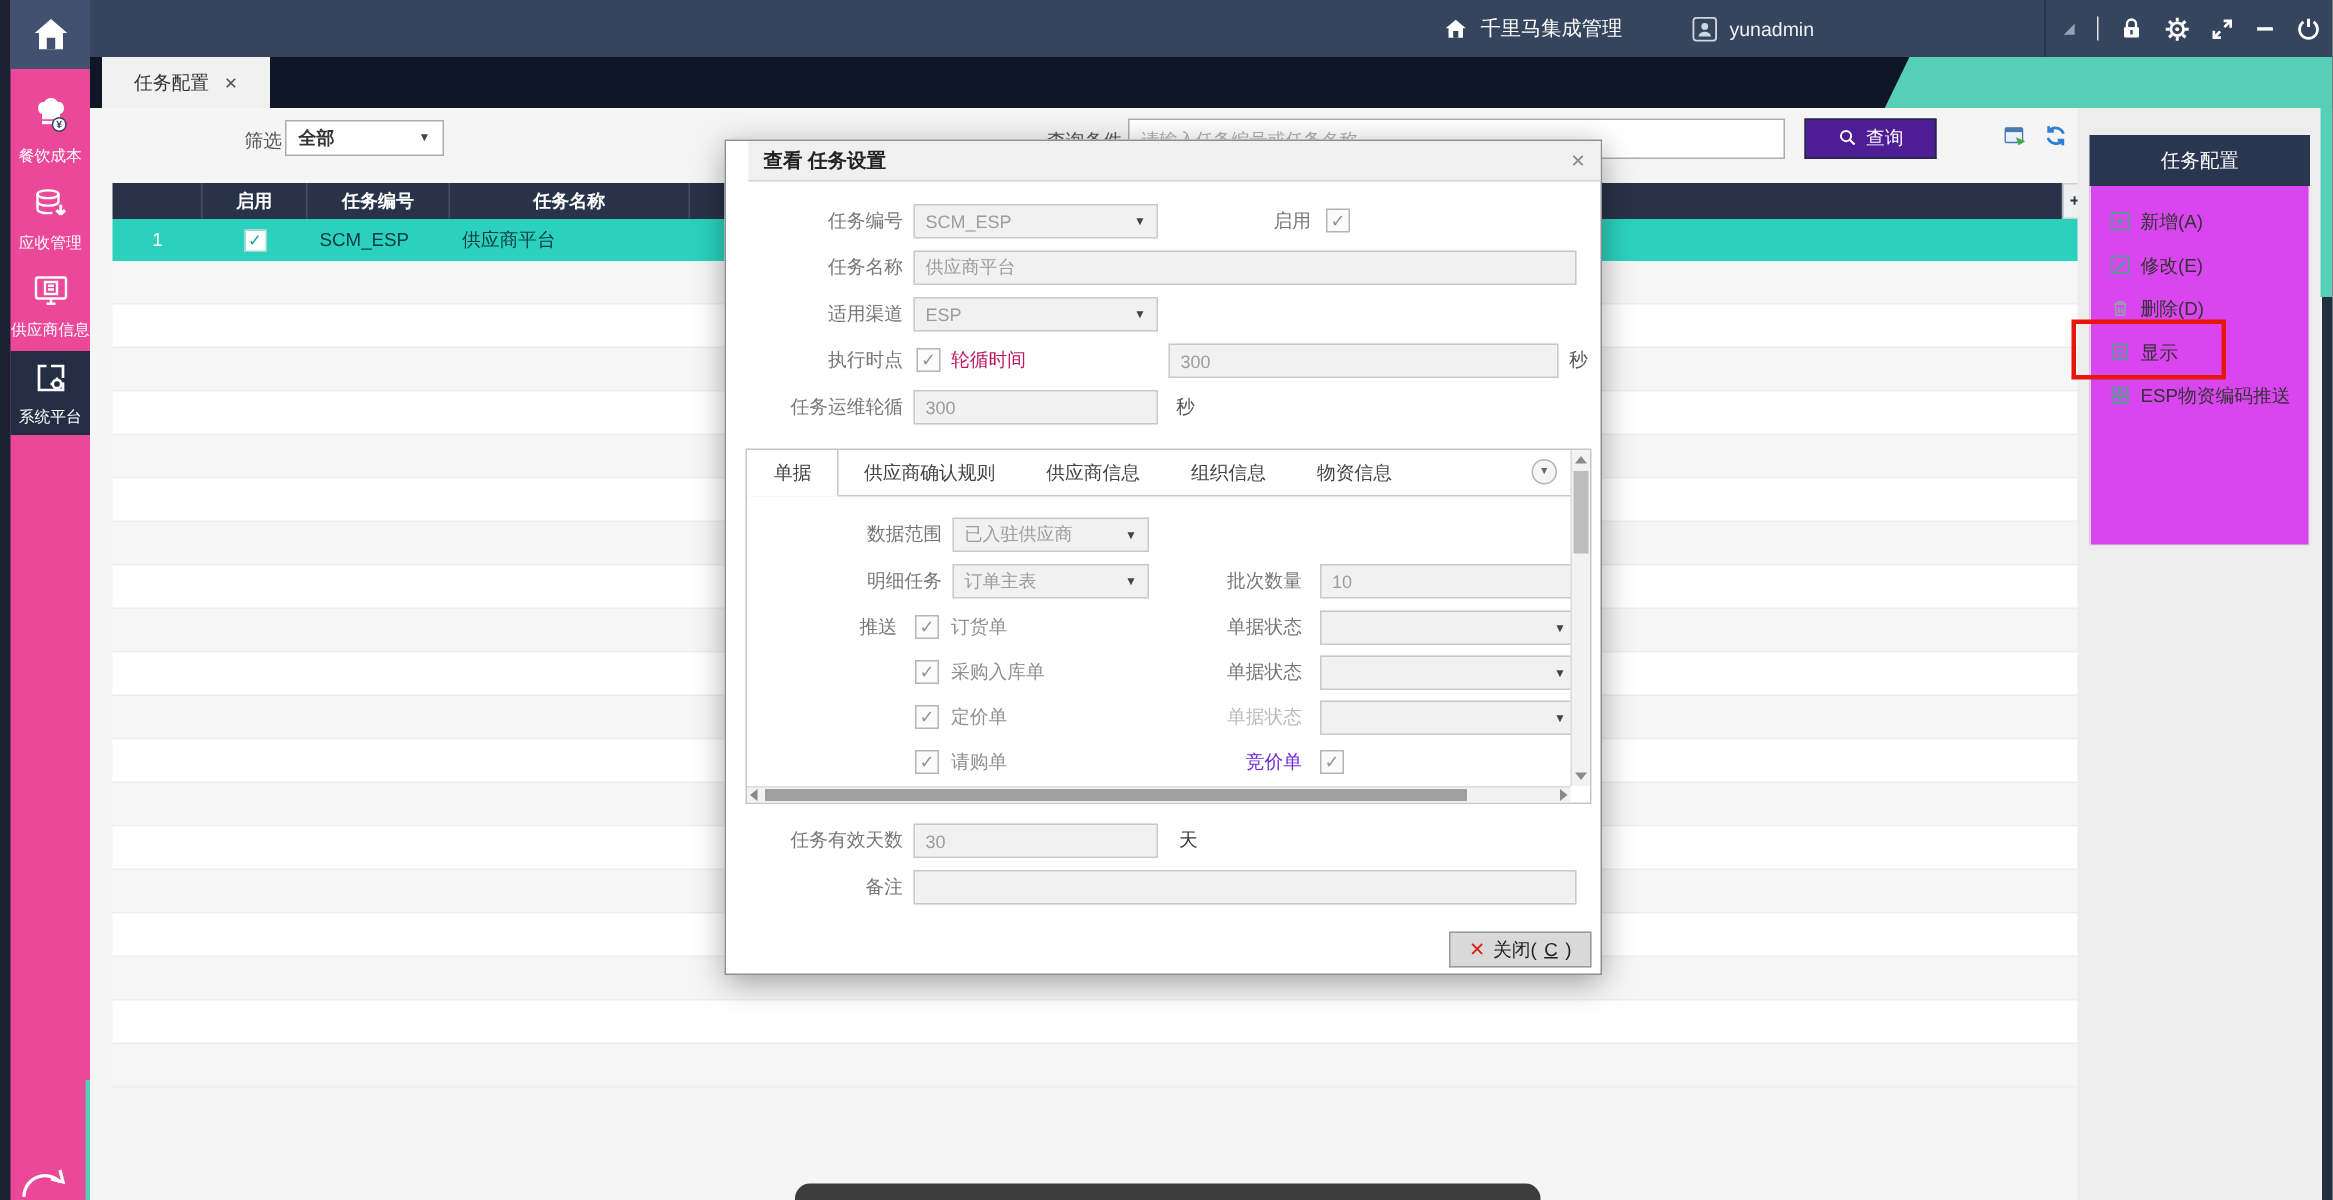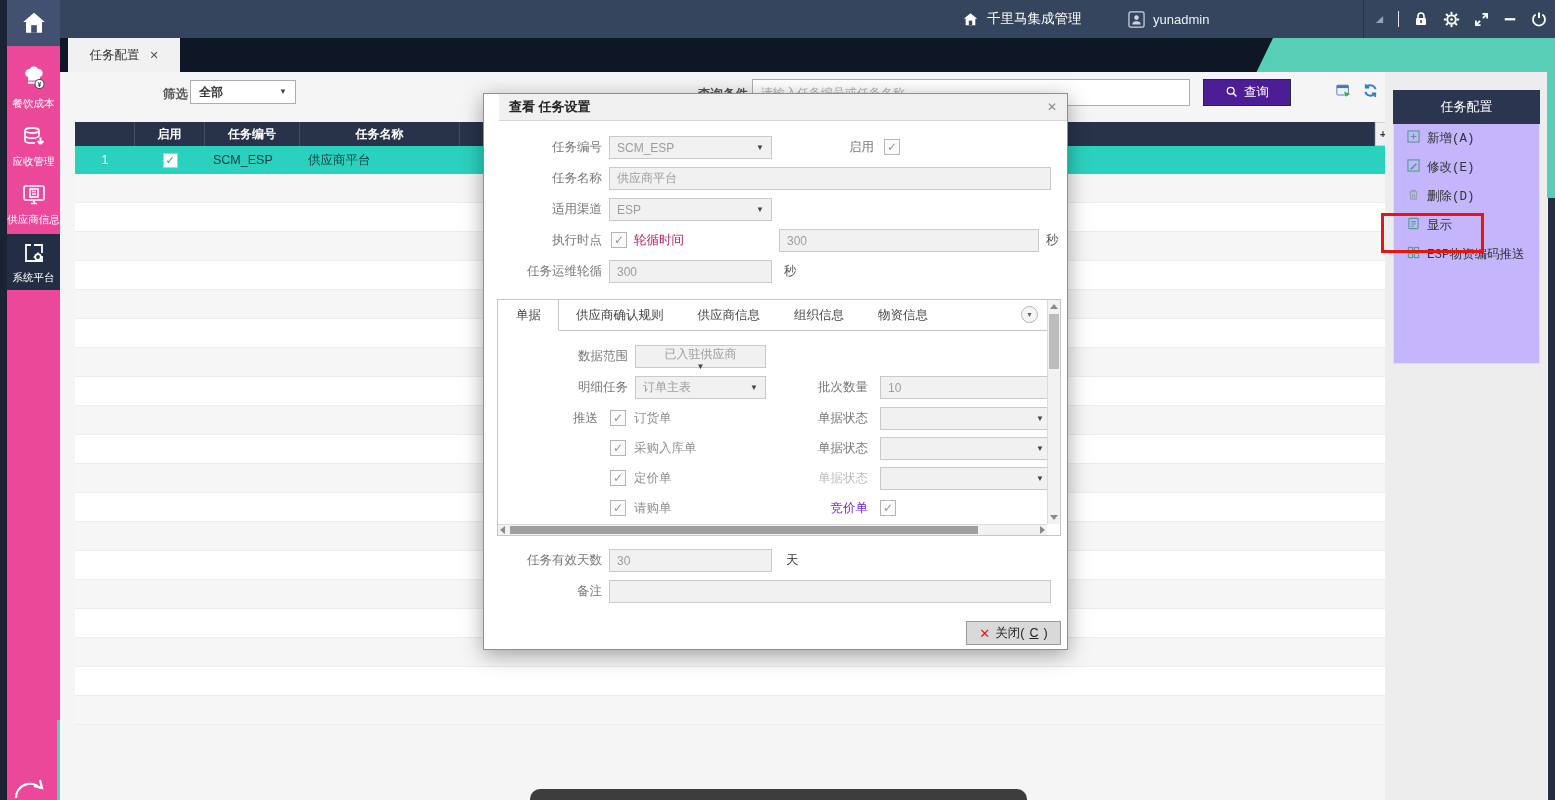--- a/index.html
+++ b/index.html
@@ -23,21 +23,21 @@
   .side-teal{position:absolute;left:57px;top:720px;width:3px;height:80px;background:#57cfb7;}
   
   .tabstrip{position:absolute;left:60px;top:38px;width:1495px;height:34px;background:#0f1726;z-index:4;}
   .teal-wedge{position:absolute;right:0;top:0;width:300px;height:34px;background:#57cfb7;
               clip-path:polygon(6% 0,100% 0,100% 100%,0.5% 100%);}
   .tab-active{position:absolute;left:8px;top:0;width:112px;height:34px;background:#f1f1f1;
               display:flex;align-items:center;justify-content:center;gap:10px;font-size:12.5px;color:#333;}
   .tab-close{color:#555;font-size:11px;}
   
   .content{position:absolute;left:60px;top:72px;width:1325px;height:728px;background:#f5f5f5;z-index:3;}
-  .lbl{position:absolute;color:#555;font-size:12.5px;font-weight:bold;}
+  .lbl{position:absolute;color:#555;font-size:12.5px;}
   .filter-select{position:absolute;left:130px;top:8px;width:106px;height:24px;background:#fff;border:1px solid #adadad;
                  box-sizing:border-box;display:flex;align-items:center;justify-content:space-between;
                  padding:0 8px;font-size:12px;color:#333;font-weight:bold;}
   .dd{font-size:8px;color:#444;line-height:1;}
   .query-input{position:absolute;left:692px;top:7px;width:438px;height:27px;border:1px solid #adadad;background:#fff;
                font-size:12px;color:#333;padding:0 8px;box-sizing:border-box;font-family:inherit;}
   .query-input::placeholder{color:#b0b0b0;}
   .query-btn{position:absolute;left:1143px;top:7px;width:88px;height:27px;background:#4c1d95;border:1px solid #1f2b3f;
              color:#fff;display:flex;align-items:center;justify-content:center;gap:6px;font-size:12.5px;box-sizing:border-box;}
   .icon-abs{position:absolute;display:flex;}
@@ -54,22 +54,22 @@
   .trow .cell{display:flex;align-items:center;box-sizing:border-box;}
   .cell.c-idx{justify-content:center;color:#fff;}
   .cell.c-en{justify-content:center;}
   .cell.c-code,.cell.c-name{padding-left:8px;}
   .cb{width:15px;height:15px;background:#fdfefe;border:1px solid #9ed8d0;display:flex;align-items:center;
       justify-content:center;font-size:11px;color:#1fa393;box-sizing:border-box;}
   
   .right-region{position:absolute;left:1385px;top:72px;width:162px;height:728px;background:#ededed;z-index:3;}
   .panel-header{position:absolute;left:8px;top:18px;width:147px;height:34px;background:#2a3550;color:#fff;
                 font-size:13px;display:flex;align-items:center;justify-content:center;}
-  .panel-body{position:absolute;left:8px;top:52px;width:147px;height:240px;background:#c4b5fd;border:1px solid #e0e0e0;
-              border-top:none;box-sizing:border-box;font-family:Liberation Mono, monospace;}
+  .panel-body{position:absolute;left:8px;top:52px;width:147px;height:240px;background:#d946ef;border:1px solid #e0e0e0;
+              border-top:none;box-sizing:border-box;padding-top:10px;}
   .p-item{height:29px;display:flex;align-items:center;gap:7px;padding-left:13px;font-size:12.5px;color:#333;}
   .teal-edge{position:absolute;left:1547px;top:38px;width:8px;height:160px;background:#57cfb7;z-index:4;}
   .navy-edge{position:absolute;left:1548px;top:198px;width:7px;height:602px;background:#232e41;z-index:4;}
   .annotation{position:absolute;left:1381px;top:213px;width:97px;height:34px;border:3px solid #e8150a;z-index:60;}
   
   .modal{position:absolute;left:483px;top:93px;width:585px;height:557px;background:#fff;border:1px solid #8f8f8f;
          box-shadow:0 5px 20px rgba(0,0,0,.35);z-index:50;box-sizing:border-box;padding-left:15px;}
   .modal-title{height:26px;background:#f0f0f0;border-bottom:1px solid #d5d5d5;display:flex;align-items:center;
                padding:0 10px;font-size:13px;font-weight:bold;color:#222;}
   .modal-close{margin-left:auto;color:#8a8a8a;font-size:12px;font-weight:normal;}
@@ -425,21 +425,21 @@
       <div class="mtabs">
         <div class="mtab active">单据</div>
         <div class="mtab">供应商确认规则</div>
         <div class="mtab">供应商信息</div>
         <div class="mtab">组织信息</div>
         <div class="mtab">物资信息</div>
       </div>
       <div class="mtab-more">▼</div>
 
       <span class="t-label" style="left:0;top:45px;width:130px;">数据范围</span>
-      <div class="m-field m-select" style="left:137px;top:45px;width:131px;flex-direction:column;">
+      <div class="m-field m-select" style="left:137px;top:45px;width:131px;">
         <span>已入驻供应商</span>
         <span class="dd">▼</span>
       </div>
 
       <span class="t-label" style="left:0;top:76px;width:130px;">明细任务</span>
       <div class="m-field m-select" style="left:137px;top:76px;width:131px;">
         <span>订单主表</span>
         <span class="dd">▼</span>
       </div>
       <span class="t-label" style="left:300px;top:76px;width:70px;">批次数量</span>

